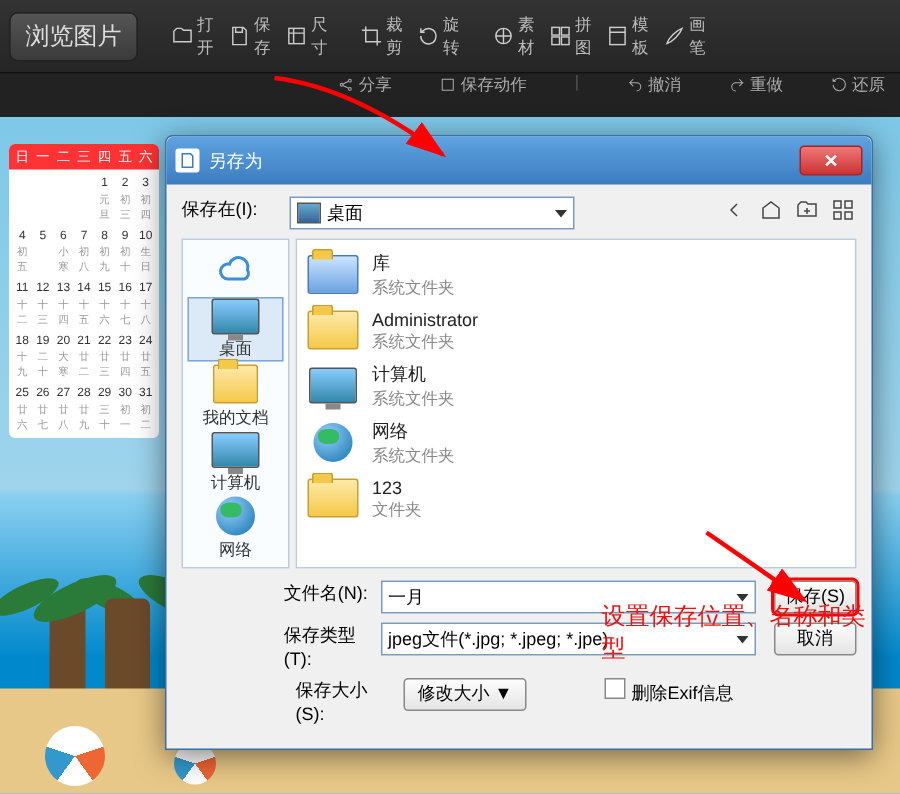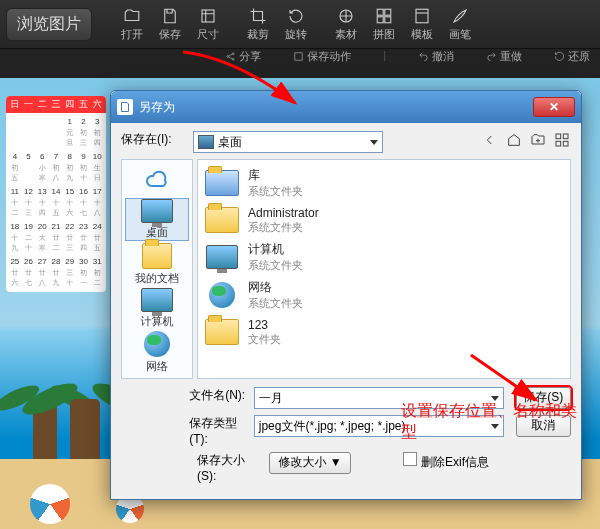--- a/index.html
+++ b/index.html
@@ -1,19 +1,19 @@
 <!DOCTYPE html>
 <html><head>
 <meta charset="utf-8">
 <style>
 html,body{margin:0;padding:0;font-family:"Microsoft YaHei",SimSun,sans-serif;font-size:12px}
 .app{width:600px;height:529px;background:#1a1a1a;position:relative;overflow:hidden}
 .topbar{height:48px;background:linear-gradient(#333,#252525);display:flex;align-items:center;padding:0 6px;gap:2px;border-bottom:1px solid #111}
 .browse-btn{background:linear-gradient(#555,#3a3a3a);color:#ddd;border:1px solid #222;border-radius:6px;padding:5px 10px;font-size:16px;margin-right:8px;cursor:pointer}
-.tool{width:36px;height:40px;display:flex;flex-direction:column;align-items:center;justify-content:center;color:#bbb;gap:2px;cursor:pointer}
+.tool{width:36px;height:40px;display:flex;align-items:center;color:#bbb;gap:2px;cursor:pointer}
 .tool svg{width:18px;height:18px;fill:none;stroke:#ccc;stroke-width:1.5}
 .tool span{font-size:11px}
 .tool.hl{border:2px solid red;margin-top:-2px}
 .subbar{height:30px;background:#222;color:#aaa;display:flex;align-items:flex-start;justify-content:flex-end;padding:0 10px;gap:32px;font-size:11px}
 .subbar .it{cursor:pointer;display:flex;align-items:center;gap:3px}
 .subbar svg{width:11px;height:11px;stroke:#aaa;fill:none;stroke-width:1.5}
 .bg{position:absolute;left:0;top:78px;right:0;bottom:0;background:linear-gradient(#7ec8e8 0%,#9fd4ec 55%,#89cff0 56%,#0088cc 80%);overflow:hidden}
 .sand{position:absolute;left:0;right:0;bottom:0;height:70px;background:#e8c888}
 .palm{position:absolute;width:30px;height:90px;background:#6b4a2a;border-radius:5px}
 .palm::before,.palm::after{content:"";position:absolute;width:60px;height:20px;background:#2a7a3a;border-radius:50%;top:-10px}

